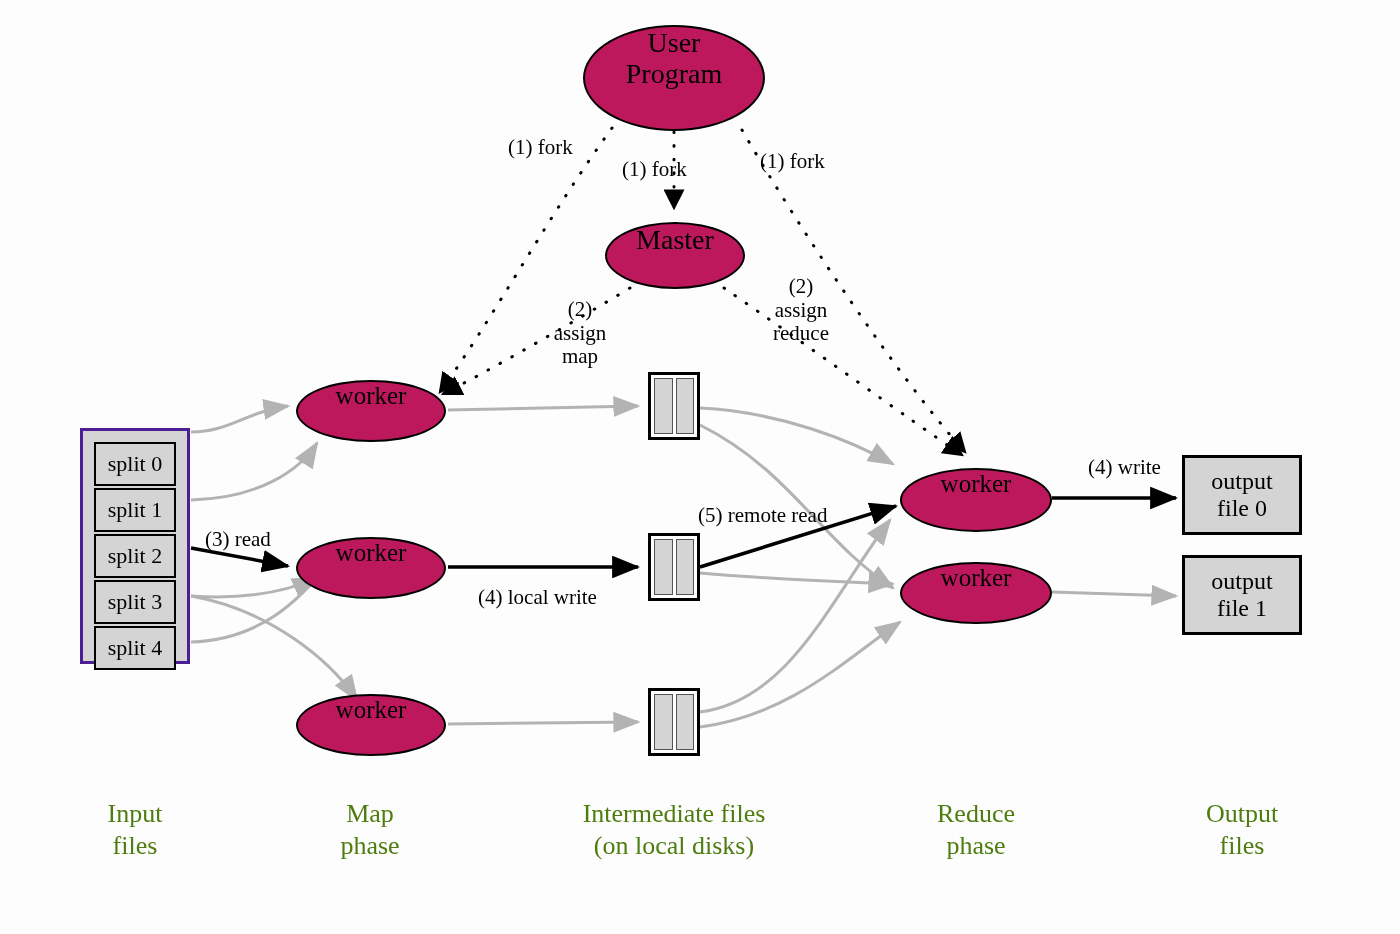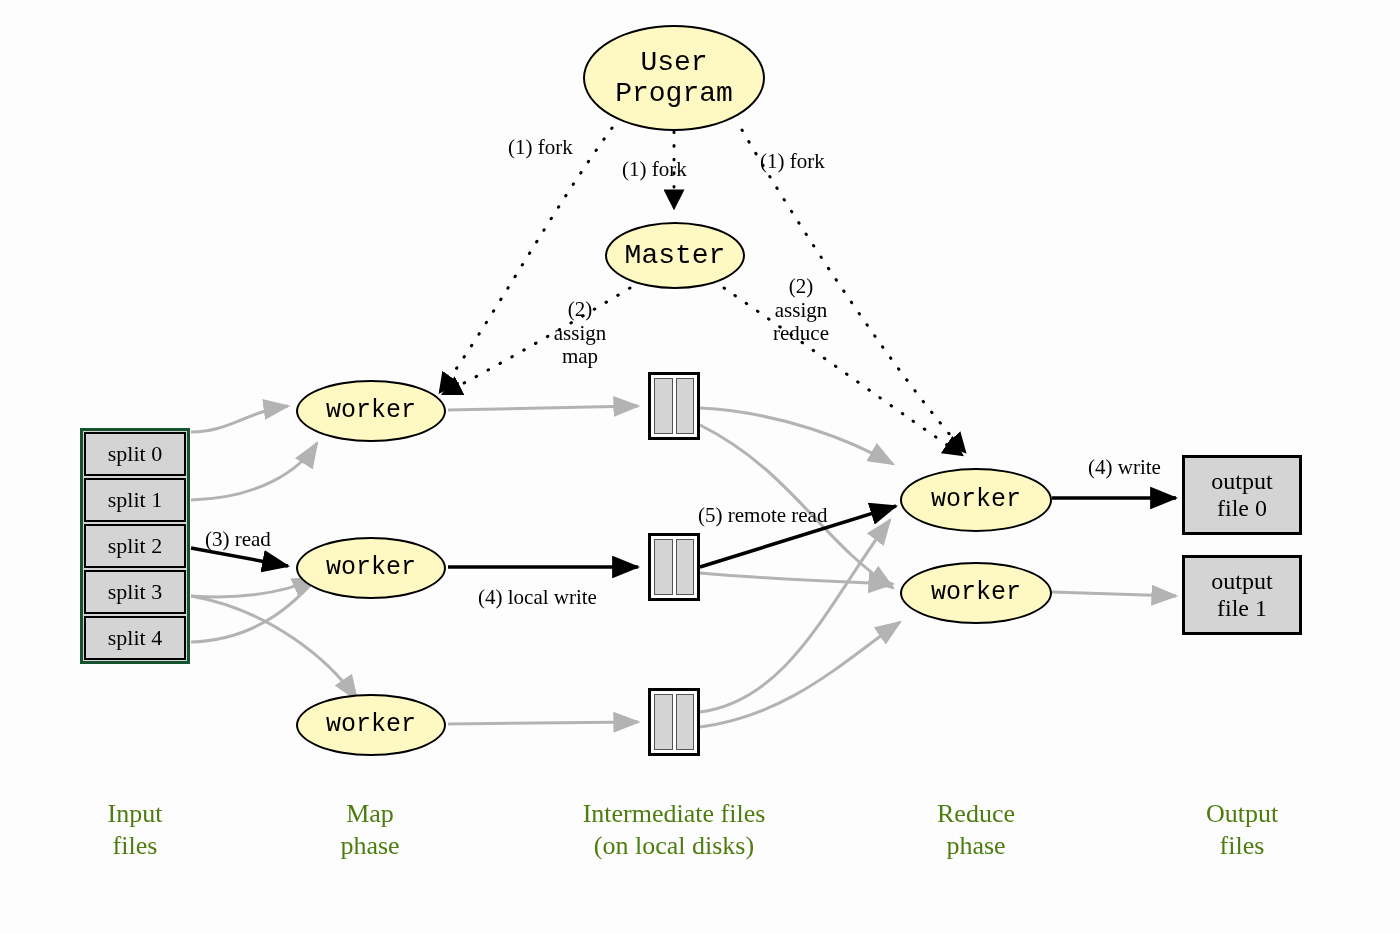--- a/index.html
+++ b/index.html
@@ -26,50 +26,48 @@
     width: 1400px;
     height: 934px;
     pointer-events: none;
   }
 
   
   .oval {
     position: absolute;
     border: 2.5px solid #000;
     border-radius: 50%;
-    background: #fef9c3;
-    display: flex;
-    align-items: center;
+    background: #be185d;
+    display: flex;
     justify-content: center;
     text-align: center;
     line-height: 1.12;
     box-sizing: border-box;
-    font-family: Liberation Mono, monospace;
   }
   .oval-label { display: block; }
 
   .gray-box {
     position: absolute;
     background: #d4d4d4;
     border: 3px solid #000;
     box-sizing: border-box;
     display: flex;
     align-items: center;
     justify-content: center;
     text-align: center;
     line-height: 1.14;
   }
 
   
   .split-stack {
     position: absolute;
-    border: 3px solid #14532d;
-    background: #d4d4d4;
-    box-sizing: border-box;
-    padding: 1px;
+    border: 3px solid #4c1d95;
+    background: #d4d4d4;
+    box-sizing: border-box;
+    padding: 11px;
   }
   .split-cell {
     background: #d4d4d4;
     border: 2px solid #000;
     box-sizing: border-box;
     height: 44px;
     margin-bottom: 2px;
     display: flex;
     align-items: center;
     justify-content: center;

